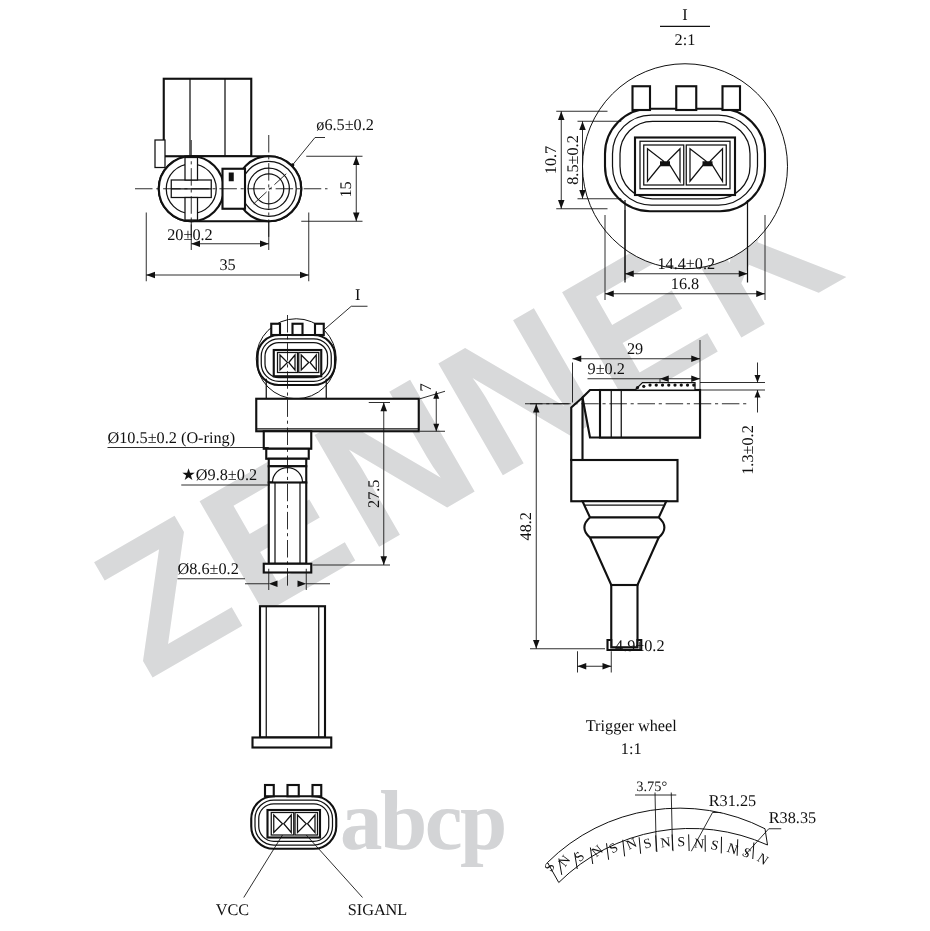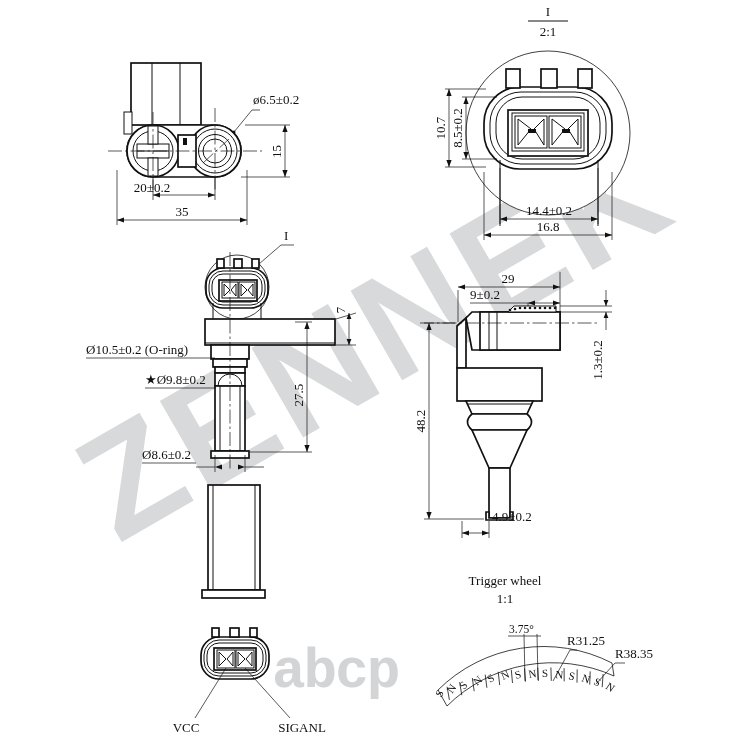--- a/index.html
+++ b/index.html
@@ -36,24 +36,24 @@
     letter-spacing: 6px;
     color: #d8d9da;
     transform: rotate(-30deg);
     transform-origin: 50% 50%;
     white-space: nowrap;
     user-select: none;
   }
   .wm-abcp {
     position: absolute;
     left: 272px;
-    top: 640px;
-    font-family: Liberation Mono, monospace;
+    top: 617px;
+    font-family: Liberation Serif, serif;
     font-weight: bold;
-    font-size: 56px;
+    font-size: 68px;
     letter-spacing: -2px;
     color: #d3d4d6;
     white-space: nowrap;
     user-select: none;
   }
   .draw-layer {
     position: absolute;
     inset: 0;
     z-index: 2;
   }

